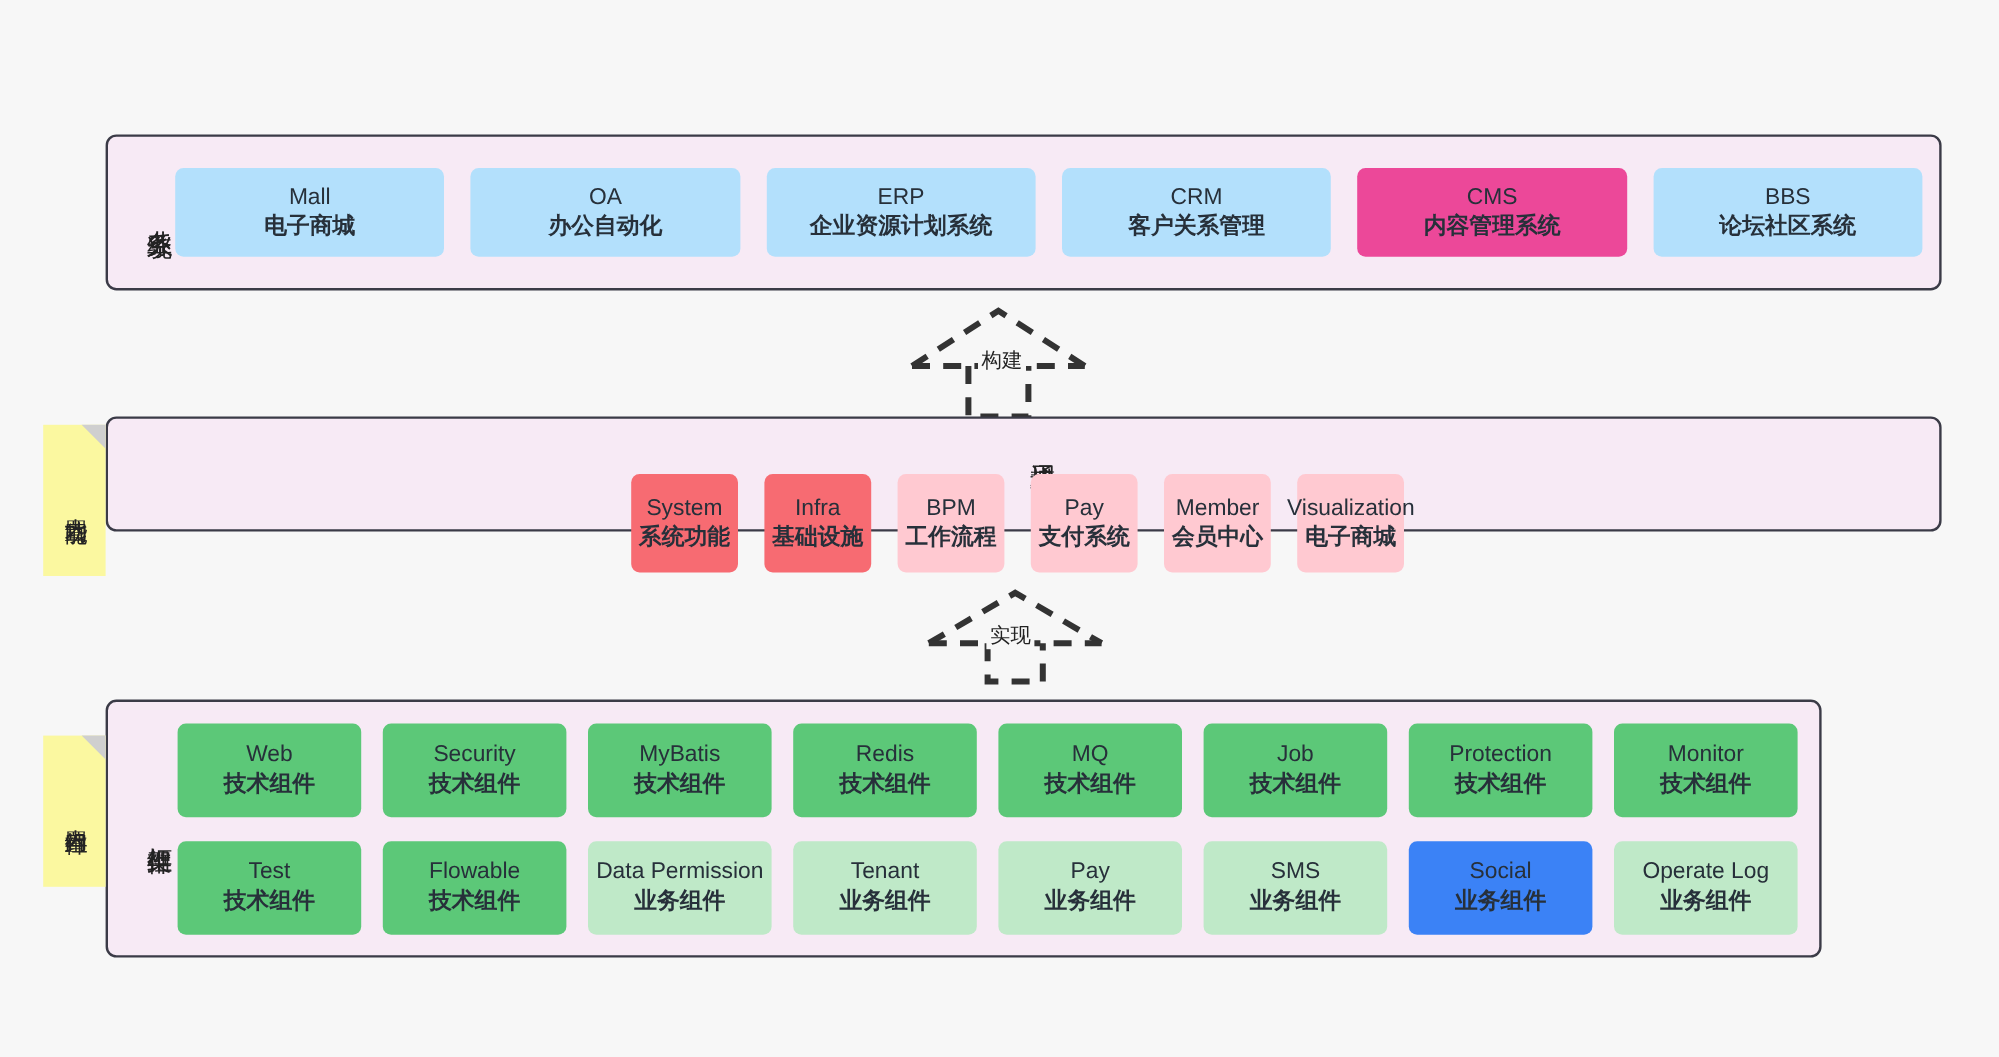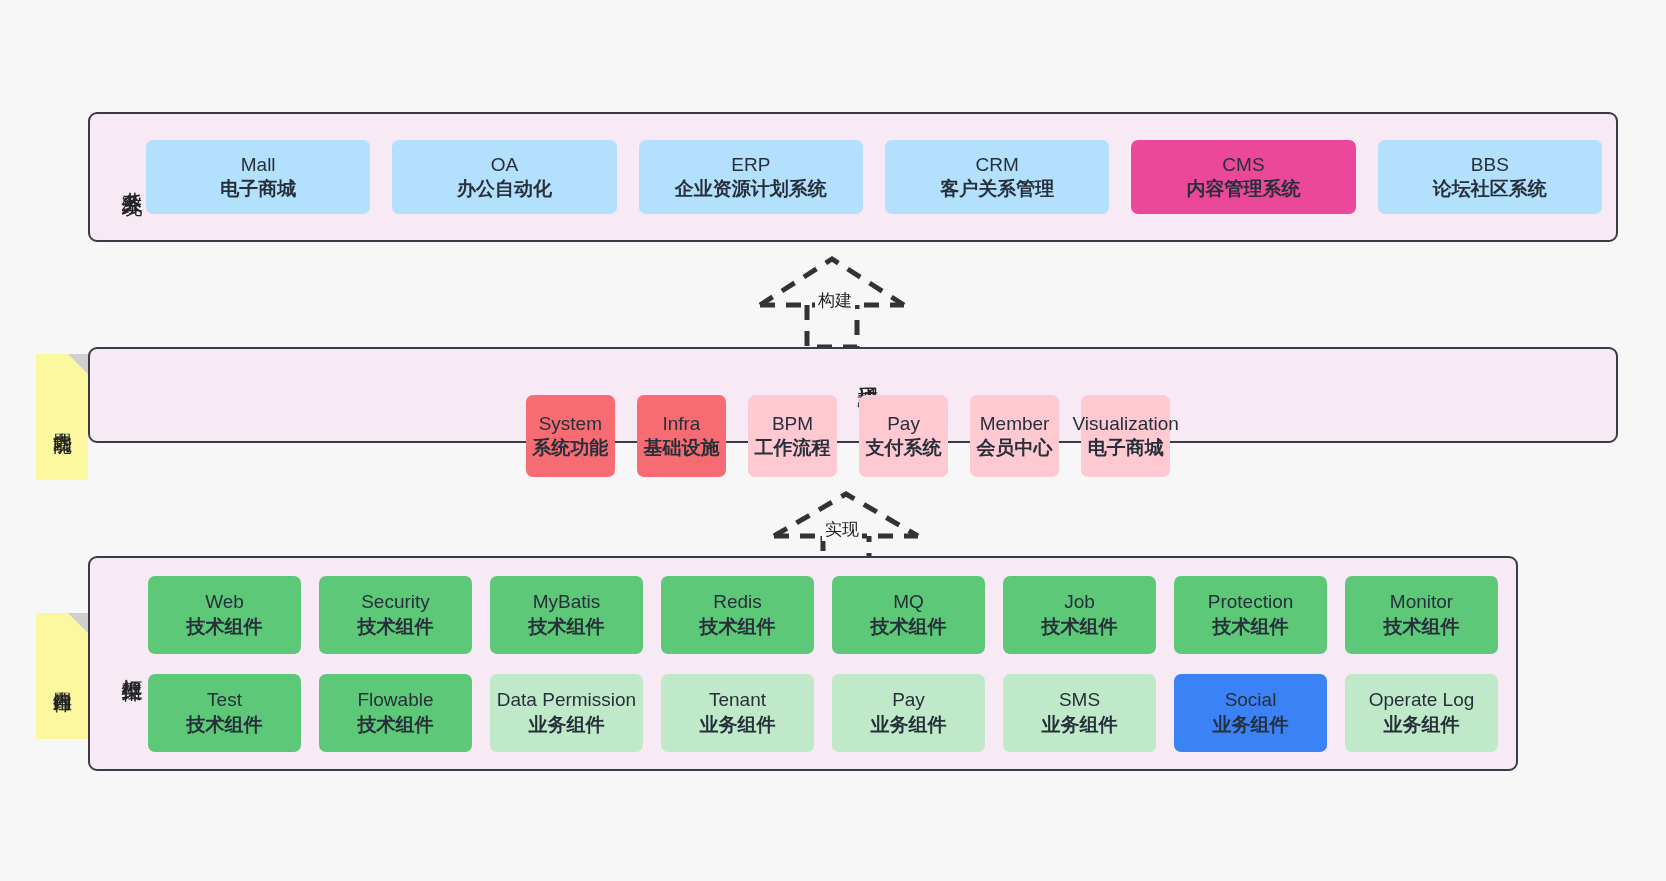--- a/index.html
+++ b/index.html
@@ -73,21 +73,21 @@
   
   #layer-business{left:88px;top:112px;width:1530px;height:130px;}
   #layer-business .cells{padding-left:2px;}
   #layer-business .row{height:74px;}
   #layer-business .cell{height:74px;}
 
   #layer-common{left:88px;top:347px;width:1530px;height:96px;flex-direction:column;}
   #layer-common .row{height:82px;}
   #layer-common .cell{height:82px;}
 
-  #layer-framework{left:88px;top:556px;width:1430px;height:215px;}
+  #layer-framework{left:88px;top:583px;width:1430px;height:215px;}
   #layer-framework .row{height:78px;}
   #layer-framework .cell{height:78px;}
   #layer-framework .cells{gap:20px;padding-right:18px;}
   #layer-framework .row{gap:18px;}
 
   
   .note{
     position:absolute;
     width:52px;
     background:#fbf8a0;

